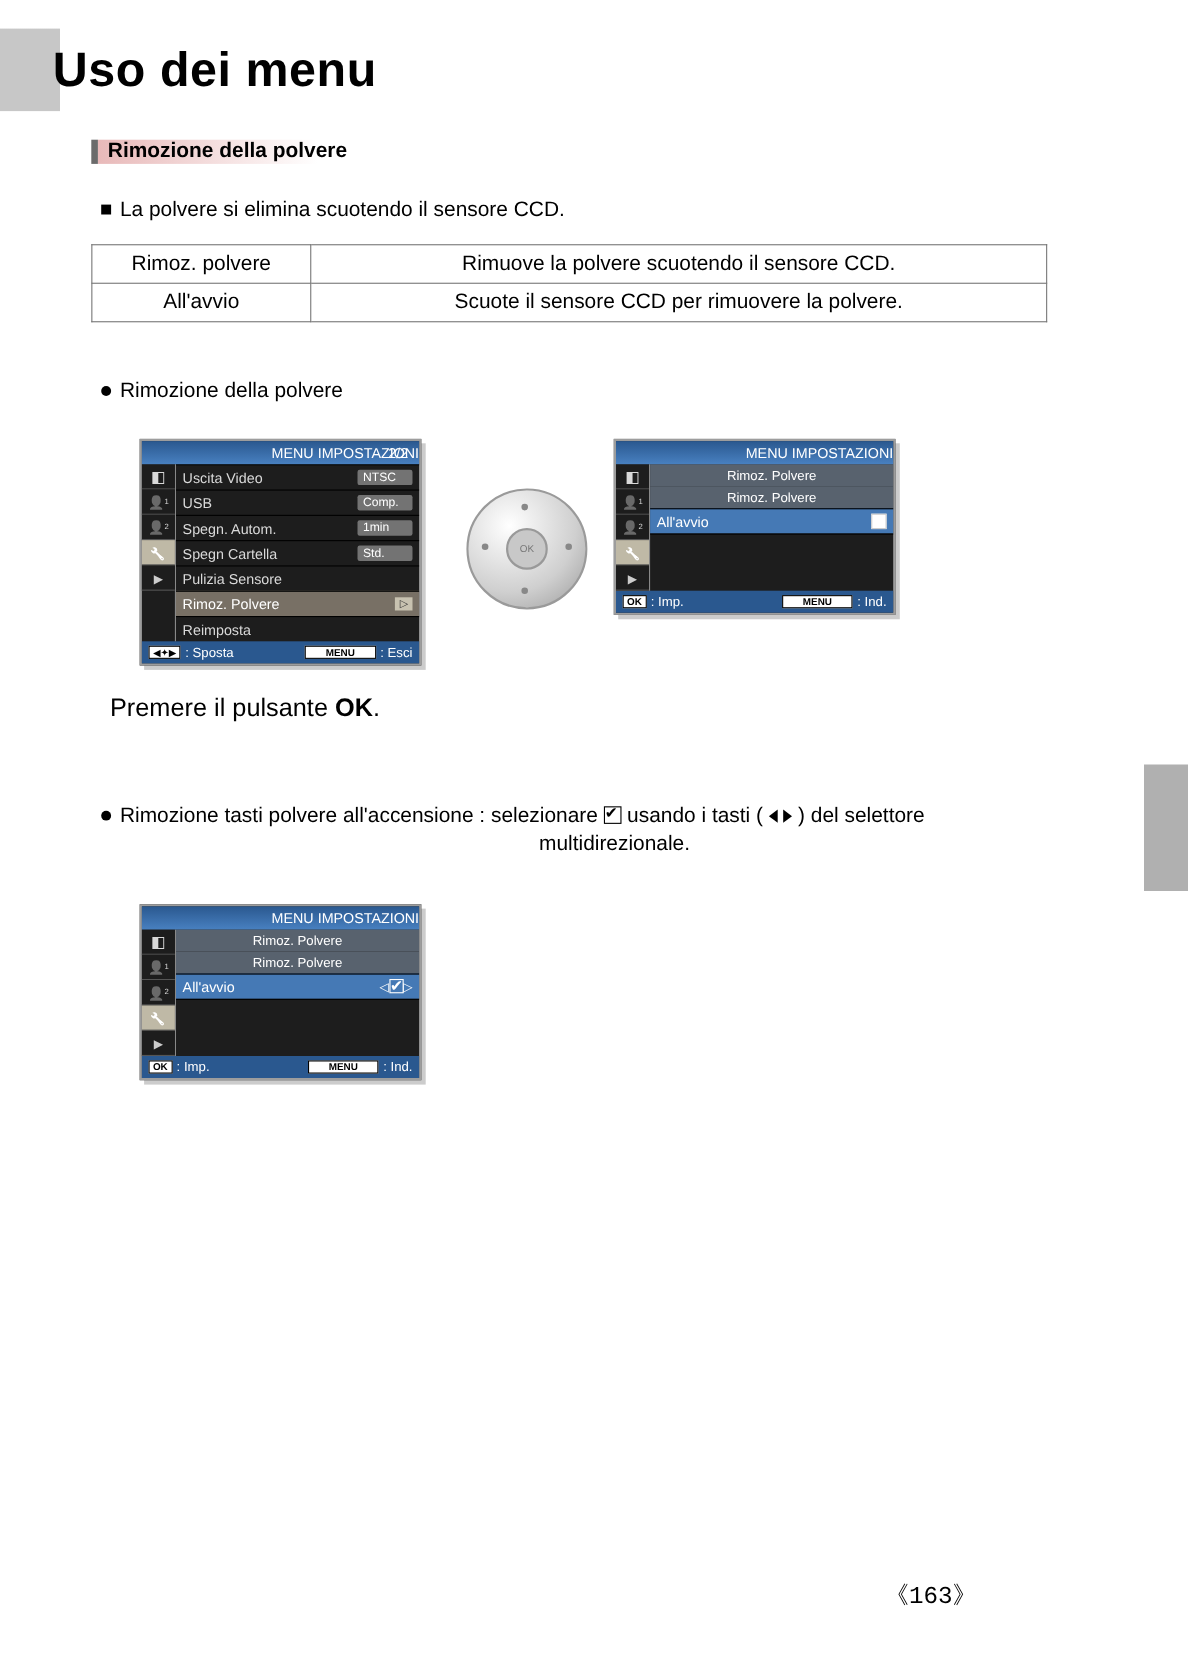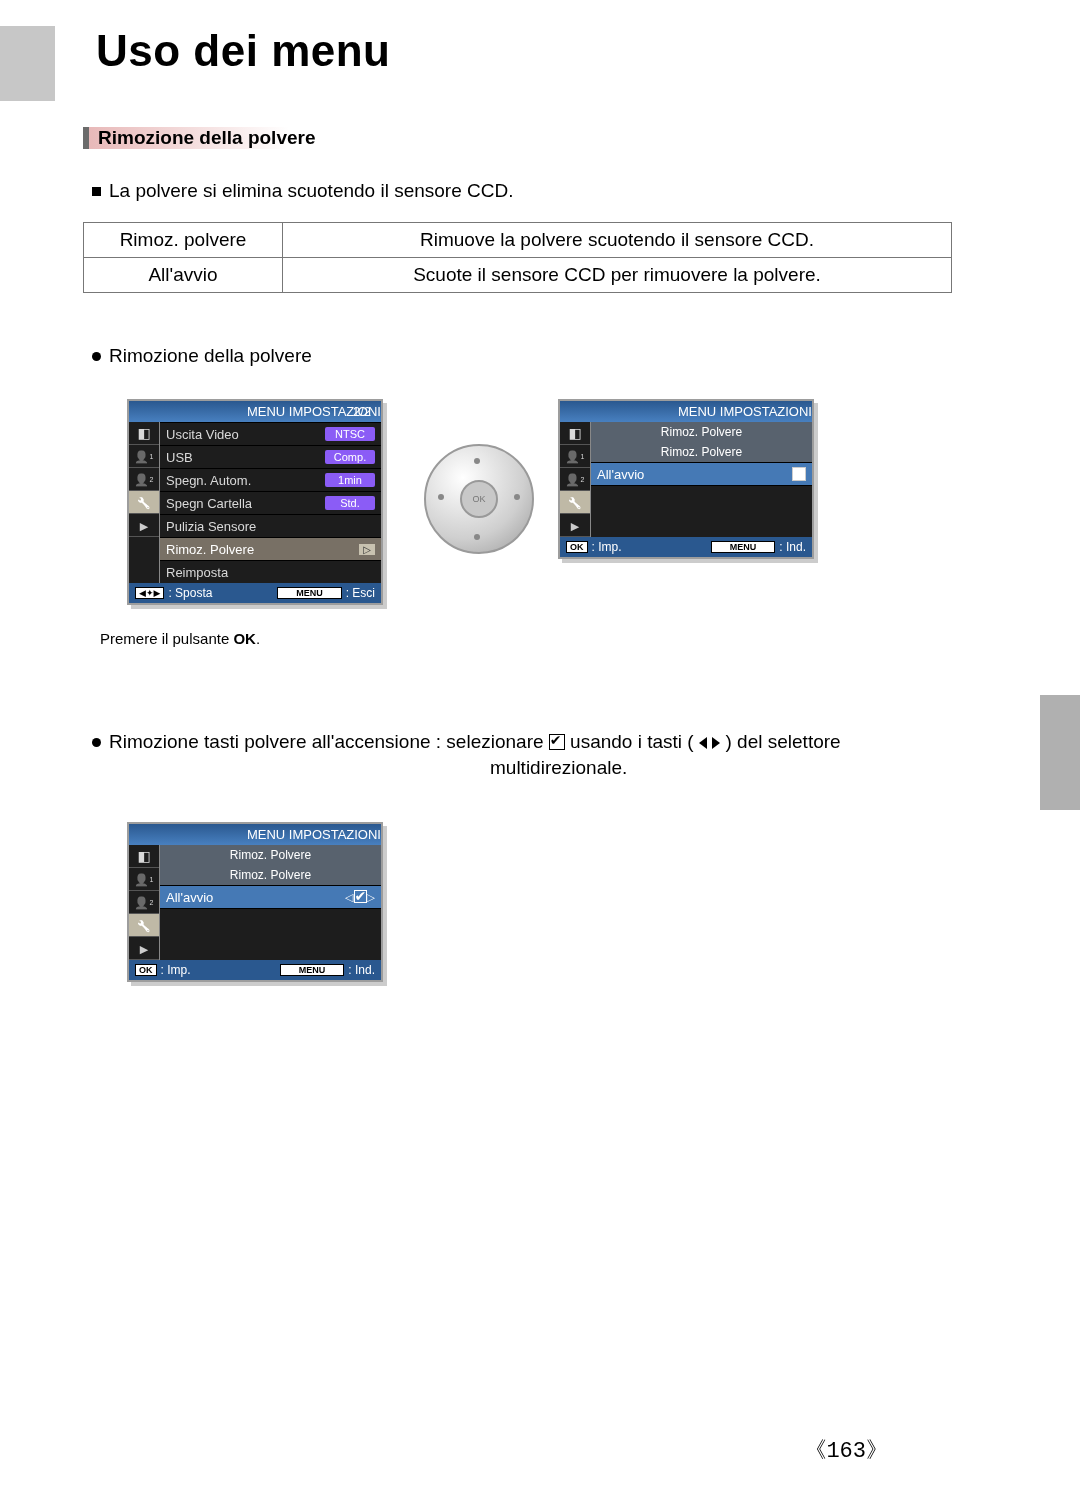--- a/index.html
+++ b/index.html
@@ -1,37 +1,37 @@
 <!DOCTYPE html>
 <html><head>
 <meta charset="utf-8">
 <style>
   html,body{margin:0;padding:0;background:#fff;font-family:Arial,Helvetica,sans-serif;color:#000}
   .page{width:1080px;height:1507px;position:relative;box-sizing:border-box;background:#fff}
   .side-tab{position:absolute;right:0;top:695px;width:40px;height:115px;background:#b0b0b0}
-  .title-bar{position:absolute;left:0;top:26px;width:915px;height:75px;background:linear-gradient(to right,#c7c7c7 0,#c7c7c7 55px,#fff 55px,#fff 100%);display:flex;align-items:flex-start;padding-left:96px;box-sizing:border-box}
+  .title-bar{position:absolute;left:0;top:26px;width:915px;height:75px;background:linear-gradient(to right,#c7c7c7 0,#c7c7c7 55px,#fff 55px,#fff 100%);display:flex;align-items:center;padding-left:48px;box-sizing:border-box}
   .title-bar h1{margin:0;font-size:44px;font-weight:bold;letter-spacing:.5px}
   .sub-heading{position:absolute;left:83px;top:127px;border-left:6px solid #6b6b6b;padding-left:9px;font-weight:bold;font-size:19px;background:linear-gradient(to right,#e8b9b9 0,transparent 200px)}
   .bullet-line{position:absolute;left:92px;font-size:19px}
   .sq{display:inline-block;width:9px;height:9px;background:#000;margin-right:8px;vertical-align:1px}
   .dot{display:inline-block;width:9px;height:9px;background:#000;border-radius:50%;margin-right:8px;vertical-align:1px}
   .desc-table{position:absolute;left:83px;top:222px;border-collapse:collapse;font-size:19px}
   .desc-table td{border:1px solid #777;padding:6px 14px;text-align:center}
   .desc-table td.c1{width:170px;text-align:center}
   .desc-table td.c2{width:640px}
   .lcd{position:absolute;width:252px;background:#1d1d1d;color:#d9d9d9;font-size:13px;border:2px solid #9d9d9d;box-shadow:4px 4px 0 #ccc}
   .lcd .hdr{background:linear-gradient(#2a588f,#4880c0);color:#fff;text-align:right;padding:3px 0;font-size:13px;position:relative}
   .lcd .hdr .pg{position:absolute;right:10px;top:3px}
   .lcd .body{display:flex}
   .lcd .tabs{width:30px;border-right:1px solid #888;display:flex;flex-direction:column}
   .lcd .tab{height:22px;display:flex;align-items:center;justify-content:center;border-bottom:1px solid #555;background:#1d1d1d}
   .lcd .tab.sel{background:#bfb9a6;color:#000}
   .lcd .rows{flex:1}
   .lcd .row{display:flex;align-items:center;height:22px;padding:0 6px;border-top:1px solid #000;justify-content:space-between}
-  .lcd .row .val{background:#8b5cf6;color:#fff;font-size:11px;padding:1px 5px;border-radius:2px;min-width:40px;text-align:center}
+  .lcd .row .val{background:#737373;color:#fff;font-size:11px;padding:1px 5px;border-radius:2px;min-width:40px;text-align:left}
   .lcd .row.hl,.hlrow{background:#787065;color:#fff}
   .lcd .row .arrow{background:#c8c2b0;color:#333;font-size:10px;padding:0 4px}
   .lcd .ftr{background:#2a588f;color:#fff;padding:3px 6px;font-size:12px;display:flex;gap:4px;align-items:center}
   .okbox{display:inline-block;background:#fff;color:#000;font-size:9px;font-weight:bold;padding:0 3px;border:1px solid #000}
   .menubox{display:inline-block;background:#fff;color:#000;font-size:9px;font-weight:bold;padding:0 18px;border:1px solid #000}
   .lcd2-sub{background:#58626e;color:#fff;text-align:center;height:20px;line-height:20px;font-size:12px}
   .lcd .row.blue{background:#4579b5;color:#fff}
   .check{display:inline-block;width:14px;height:14px;border:1.5px solid #000;position:relative;vertical-align:-2px}
   .check::after{content:"✔";position:absolute;left:0;top:-3px;font-size:14px}
   .tri{display:inline-block;width:0;height:0;border-left:8px solid #000;border-top:6px solid transparent;border-bottom:6px solid transparent;vertical-align:-1px}
@@ -189,21 +189,21 @@
     </div>
     <div class="ftr">
       <span class="okbox">OK</span>
       <span>: Imp.</span>
       <span style="flex:1"></span>
       <span class="menubox">MENU</span>
       <span>: Ind.</span>
     </div>
   </div>
 
-  <div class="bullet-line" style="top:630px;left:100px;font-size:15px">
+  <div class="bullet-line" style="top:630px;left:100px;font-size:23px">
     <span>Premere il pulsante </span><b>OK</b><span>.</span>
   </div>
 
   <div class="bullet-line" style="top:731px">
     <span class="dot"></span><span>Rimozione tasti polvere all'accensione : selezionare </span>
     <span class="check"></span>
     <span> usando i tasti (</span>
     <span class="tri l"></span>
     <span class="tri"></span>
     <span>) del selettore</span>

